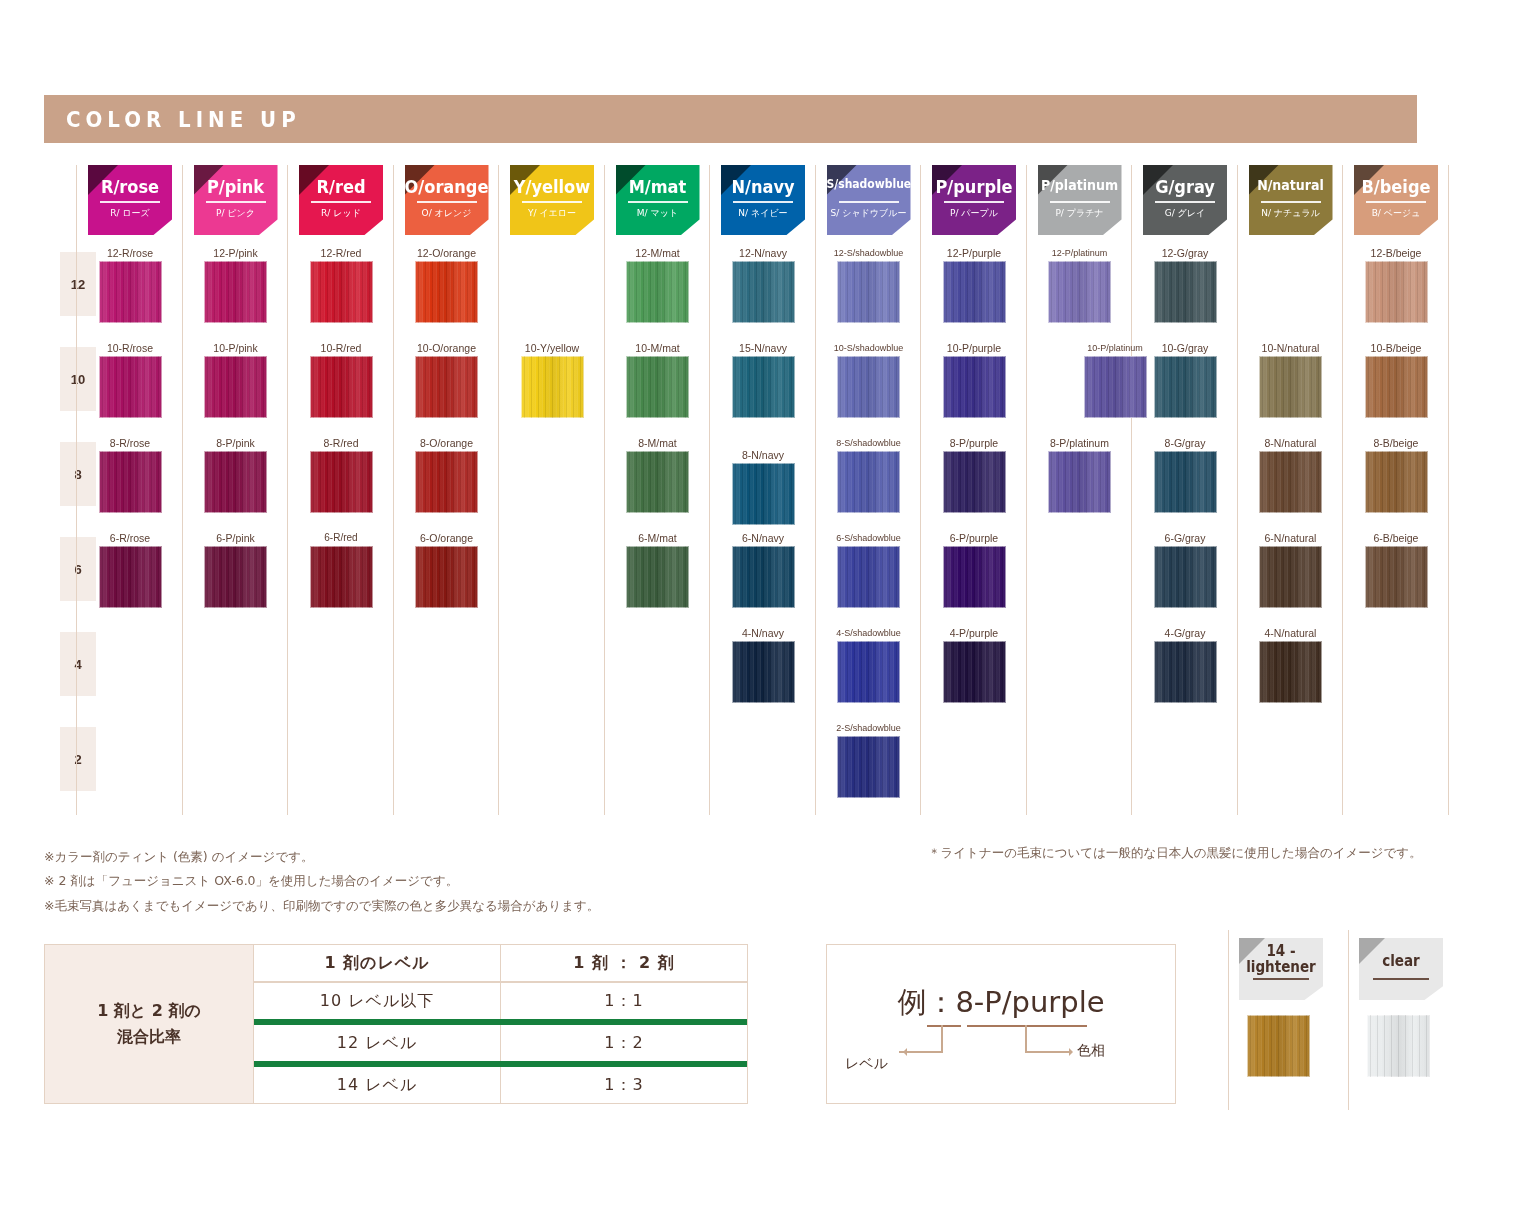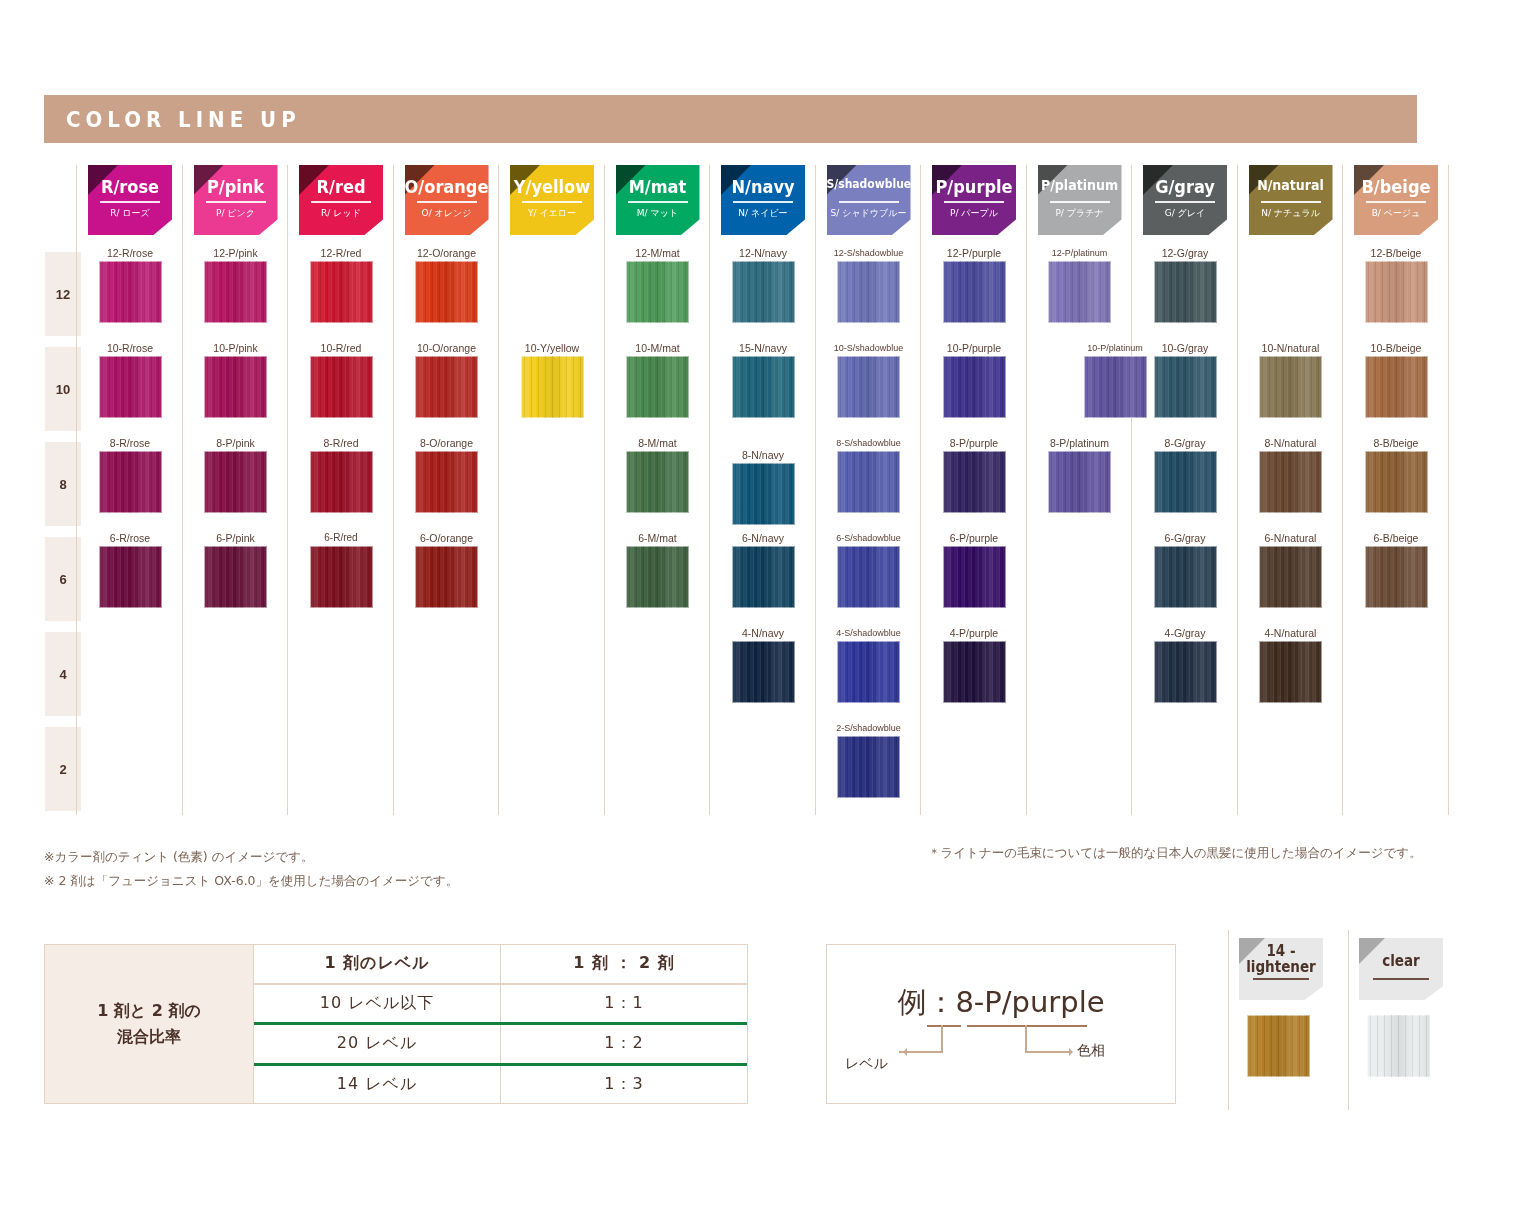--- a/index.html
+++ b/index.html
@@ -26,21 +26,21 @@
 
   
   #chart{
     position:absolute;left:44px;top:160px;width:1420px;height:655px;
   }
   .col-sep{
     position:absolute;top:5px;width:1px;height:650px;background:#e4d2c3;
   }
   
   .lvl-cell{
-    position:absolute;left:1px;width:36px;height:84px;
+    position:absolute;left:16px;width:36px;height:64px;
     background:#f4ece7;
     display:flex;align-items:center;justify-content:center;
     font-size:13px;font-weight:bold;color:#4a3228;
   }
 
   
   .col-head{
     position:absolute;width:84px;height:70px;
     overflow:hidden;
   }
@@ -111,21 +111,21 @@
     border:1px solid #e4d2c3;box-sizing:border-box;display:flex;
   }
   #ratio .lead{
     width:208px;background:#f6ece6;display:flex;flex-direction:column;
     align-items:center;justify-content:center;gap:5px;
     font-size:16px;font-weight:bold;color:#4a3228;
     font-family:"DejaVu Sans","Liberation Sans",sans-serif;
     border-right:1px solid #e4d2c3;
   }
   #ratio .grid{flex:1;display:flex;flex-direction:column;}
-  #ratio .row{flex:1;display:flex;border-bottom:3px solid #15803d;}
+  #ratio .row{flex:1;display:flex;border-bottom:6px solid #15803d;}
   #ratio .row:last-child{border-bottom:none;}
   #ratio .row.head{border-bottom:2px solid #e4d2c3;}
   #ratio .c{
     flex:1;display:flex;align-items:center;justify-content:center;
     font-size:16px;color:#4a3228;letter-spacing:1px;
     font-family:"DejaVu Sans","Liberation Sans",sans-serif;
   }
   #ratio .c.first{border-right:1px solid #e4d2c3;}
   #ratio .row.head .c{font-weight:bold;}
 
@@ -693,39 +693,40 @@
       <div class="sw" style="background:#6a4b35">
         <div class="strands"></div>
         <div class="sheen"></div>
       </div>
     </div>
   </div>
 
 <div id="notes-left">
   <div>※カラー剤のティント (色素) のイメージです。</div>
   <div>※ 2 剤は「フュージョニスト OX-6.0」を使用した場合のイメージです。</div>
+  <div>※毛束写真はあくまでもイメージであり、印刷物ですので実際の色と多少異なる場合があります。</div>
 </div>
 <div id="notes-right">＊ライトナーの毛束については一般的な日本人の黒髪に使用した場合のイメージです。</div>
 
 <div id="ratio">
   <div class="lead">
     <div>1 剤と 2 剤の</div>
     <div>混合比率</div>
   </div>
   <div class="grid">
     <div class="row head">
       <div class="c first">1 剤のレベル</div>
       <div class="c">1 剤 ： 2 剤</div>
     </div>
     <div class="row">
       <div class="c first">10 レベル以下</div>
       <div class="c">1：1</div>
     </div>
     <div class="row">
-      <div class="c first">20 レベル</div>
+      <div class="c first">12 レベル</div>
       <div class="c">1：2</div>
     </div>
     <div class="row">
       <div class="c first">14 レベル</div>
       <div class="c">1：3</div>
     </div>
   </div>
 </div>
 
 <div id="example">

